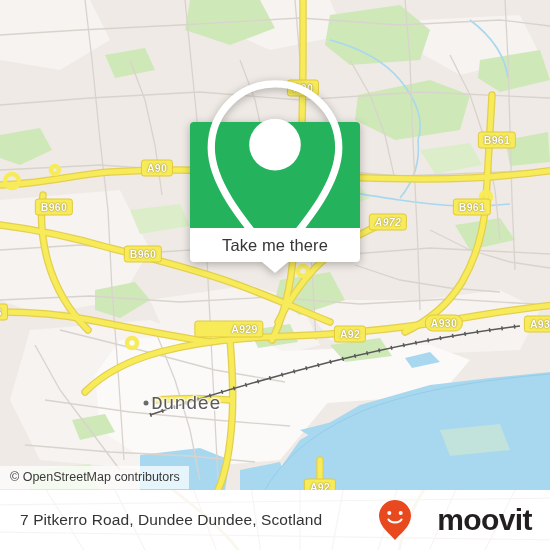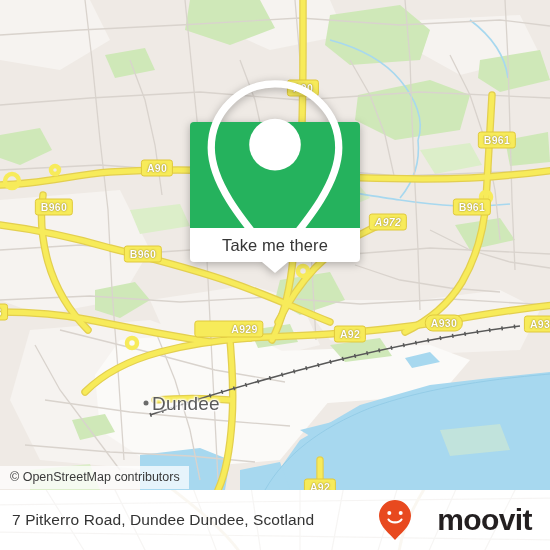--- a/index.html
+++ b/index.html
@@ -100,21 +100,21 @@
   #footer {
     position: absolute;
     left: 0; top: 490px;
     width: 550px; height: 60px;
     background: #ffffff;
     display: flex; align-items: center;
   }
   #footer-bg { position: absolute; left:0; top:0; width:550px; height:60px; opacity:.30; }
   #address {
     position: relative;
-    margin-left: 12px;
+    margin-left: 20px;
     color: #333333;
     font-size: 15.5px;
     letter-spacing: .1px;
     white-space: nowrap;
   }
   #brand {
     position: absolute;
     right: 18px; top: 50%;
     transform: translateY(-50%);
     display: flex; align-items: center; gap: 24px;
@@ -275,21 +275,21 @@
     <div class="shield" style="left:388px; top:222px;font-style:italic;">A972</div>
     <div class="shield" style="left:143px; top:254px;">B960</div>
     <div class="shield" style="left:-2px;  top:312px;">B</div>
     <div class="shield" style="left:229px; top:329px;padding-left:36px;">A929</div>
     <div class="shield" style="left:350px; top:334px;">A92</div>
     <div class="shield" style="left:444px; top:323px;border-radius:8px;">A930</div>
     <div class="shield" style="left:540px; top:324px;">A93</div>
     <div class="shield" style="left:320px; top:487px;">A92</div>
 
     <div class="city-dot" style="left:146px; top:403px;"></div>
-    <div class="city-label" style="left:186px; top:404px;">Dundee</div>
+    <div class="city-label" style="left:186px; top:404px;font-family:Liberation Mono, monospace;">Dundee</div>
 
     <div id="attribution">© OpenStreetMap contributors</div>
 
     <div id="callout">
       <div id="callout-top" style="background:#25b25d;">
         <svg width="56" height="68" viewBox="0 0 56 68">
           <path d="M28 4 C16.4 4 7 13.4 7 25 C7 38 20 52 28 62 C36 52 49 38 49 25 C49 13.4 39.6 4 28 4 Z" fill="none" stroke="#ffffff" stroke-width="2.4"></path>
           <circle cx="28" cy="24" r="8.5" fill="#ffffff"></circle>
         </svg>
       </div>

